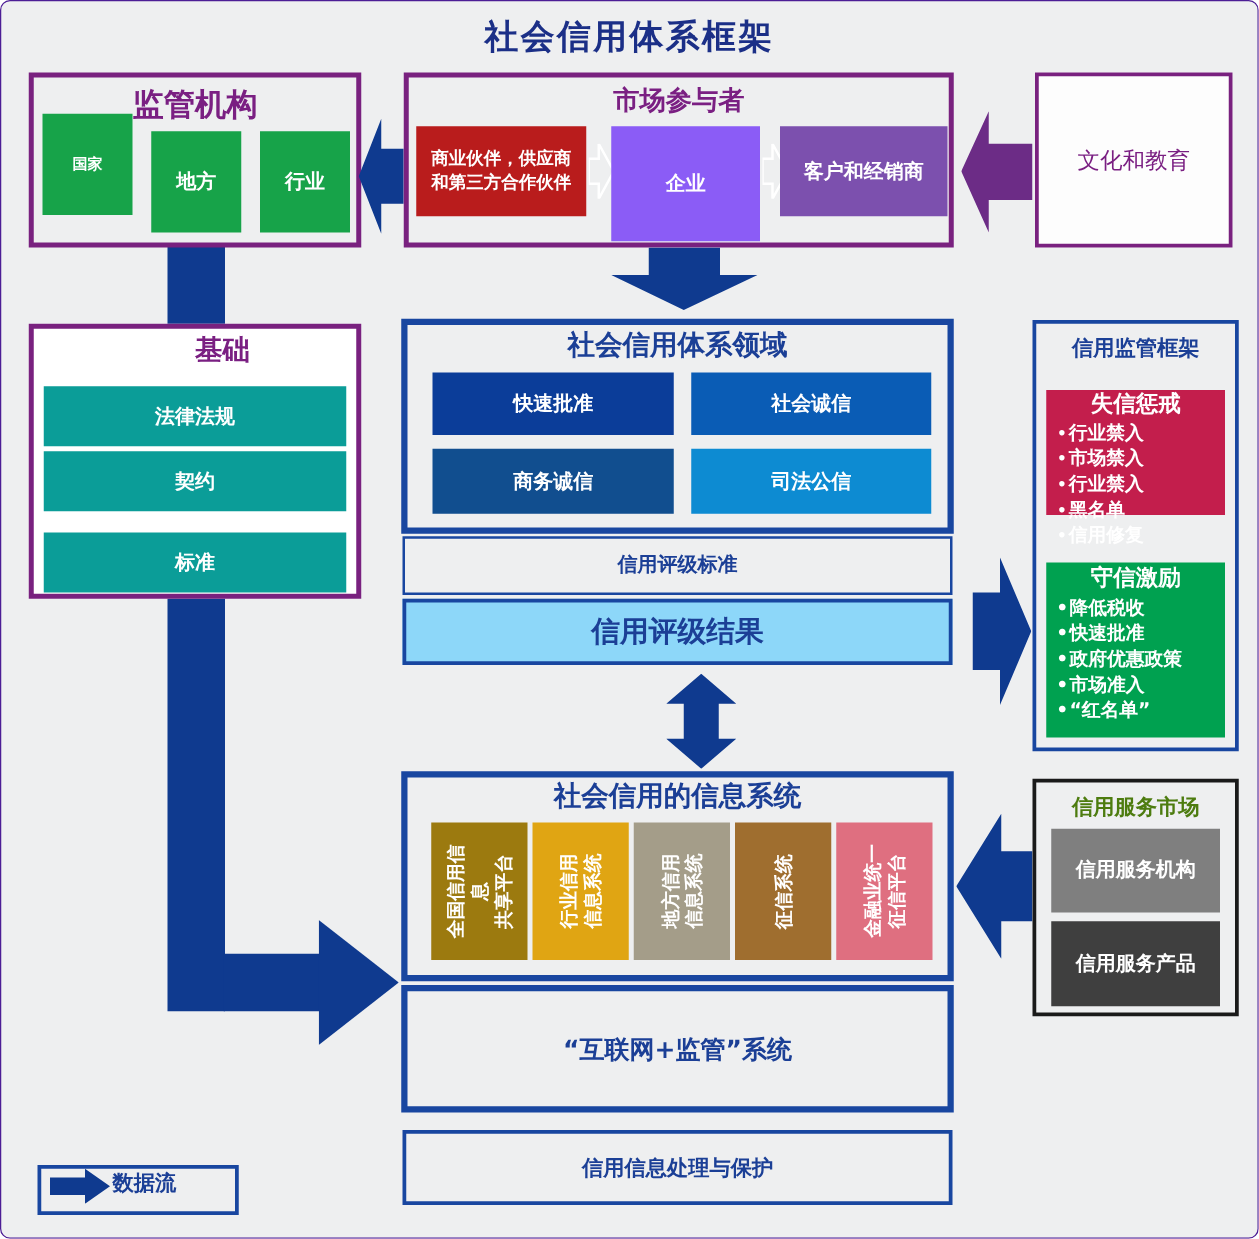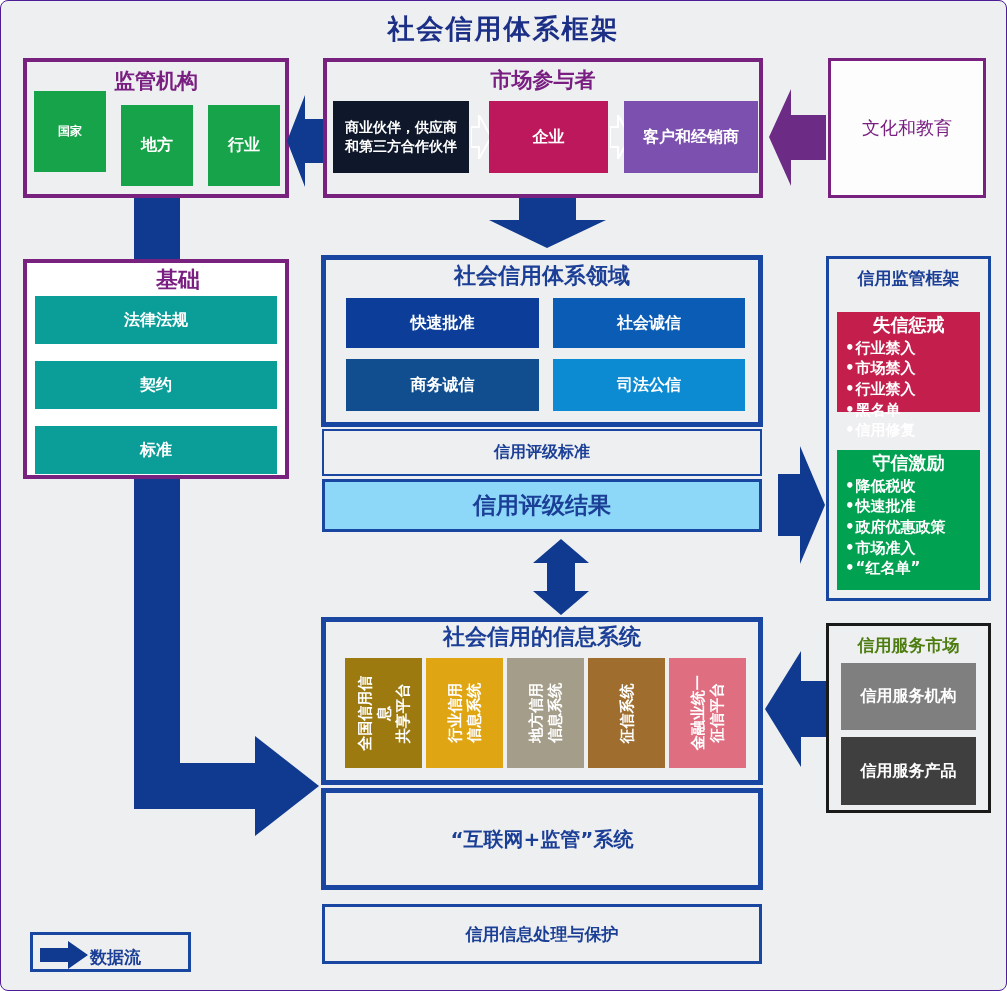--- a/index.html
+++ b/index.html
@@ -61,61 +61,61 @@
   .superv-box{left:825px;top:255px;width:165px;height:345px;border:3px solid #1846A0;}
   .sub-card{position:absolute;left:8px;width:143px;color:#fff;padding:2px 4px 4px 4px;}
   .sub-card .sub-title{text-align:center;font-size:18px;font-weight:bold;line-height:1.25;}
   .sub-card ul{margin:1px 0 0 0;padding:0 0 0 4px;list-style:none;}
   .sub-card li{font-size:15px;font-weight:bold;line-height:1.38;}
   .sub-card li::before{content:"•";margin-right:1px;}
   .service-box{left:825px;top:622px;width:165px;height:190px;border:3px solid #1A1A1A;}
   .service-item{position:absolute;left:12px;width:135px;font-size:16px;}
   
   .legend-box{left:29px;top:931px;width:161px;height:40px;border:3px solid #1846A0;
-    display:flex;align-items:flex-end;padding-left:7px;}
+    display:flex;align-items:flex-start;padding-left:7px;}
   .legend-box .lbl{font-size:17px;font-weight:bold;color:#1B3F96;margin-left:2px;}
   svg{display:block;}
 </style>
 </head>
 <body>
 
 <div class="canvas">
 
   <div class="abs page-title">社会信用体系框架</div>
 
   <div class="abs vbar"></div>
   <div class="abs hbar"></div>
   <div class="abs" style="left:254px;top:735px;width:64px;height:100px;">
     <svg width="64" height="100" viewBox="0 0 64 100">
         <polygon points="0,0 64,50 0,100" fill="#0F3A8F"></polygon>
       </svg>
   </div>
 
   <div class="abs pbox reg-box" style="position:absolute;">
-    <div class="box-title purple-t" style="font-size:21px;margin-top:5px;">监管机构</div>
+    <div class="box-title purple-t" style="font-size:25px;margin-top:5px;">监管机构</div>
     <div class="abs fill-label" style="left:7px;top:29px;width:72px;height:81px;background:#17A349;font-size:12px;">国家</div>
     <div class="abs fill-label" style="left:94px;top:43px;width:72px;height:81px;background:#17A349;font-size:16px;">地方</div>
     <div class="abs fill-label" style="left:181px;top:43px;width:72px;height:81px;background:#17A349;font-size:16px;">行业</div>
   </div>
 
   <div class="abs" style="left:286px;top:94px;width:36px;height:92px;">
     <svg width="36" height="92" viewBox="0 0 36 92">
         <polygon points="36,24 18,24 18,0 0,46 18,92 18,68 36,68" fill="#0F3A8F"></polygon>
       </svg>
   </div>
 
   <div class="abs pbox market-box">
     <div class="box-title purple-t" style="font-size:21px;margin-top:4px;">市场参与者</div>
-    <div class="abs fill-label" style="left: 6px; top: 39px; width: 136px; height: 72px; font-size: 14px; line-height: 1.35; padding: 0px 6px; background: #0f172a;">商业伙伴，供应商和第三方合作伙伴</div>
+    <div class="abs fill-label" style="left: 6px; top: 39px; width: 136px; height: 72px; font-size: 14px; line-height: 1.35; padding: 0px 6px; background: #b91c1c;">商业伙伴，供应商和第三方合作伙伴</div>
     <div class="abs" style="left:144px;top:53px;width:20px;height:44px;">
       <svg width="20" height="44" viewBox="0 0 20 44">
           <polygon points="0,12 8,12 8,0 20,22 8,44 8,32 0,32" fill="#EEEFF0" stroke="#FFFFFF" stroke-width="2"></polygon>
         </svg>
     </div>
-    <div class="abs fill-label" style="left: 162px; top: 39px; width: 119px; height: 72px; font-size: 16px; background: #be185d;">企业</div>
+    <div class="abs fill-label" style="left: 162px; top: 39px; width: 119px; height: 92px; font-size: 16px; background: #8b5cf6;">企业</div>
     <div class="abs" style="left:283px;top:53px;width:20px;height:44px;">
       <svg width="20" height="44" viewBox="0 0 20 44">
           <polygon points="0,12 8,12 8,0 20,22 8,44 8,32 0,32" fill="#EEEFF0" stroke="#FFFFFF" stroke-width="2"></polygon>
         </svg>
     </div>
     <div class="abs fill-label" style="left: 297px; top: 39px; width: 134px; height: 72px; font-size: 16px; background: rgb(124, 80, 174);">客户和经销商</div>
   </div>
 
   <div class="abs" style="left:768px;top:88px;width:57px;height:97px;">
     <svg width="57" height="97" viewBox="0 0 57 97">
@@ -128,21 +128,21 @@
   </div>
 
   <div class="abs" style="left:488px;top:197px;width:117px;height:50px;">
     <svg width="117" height="50" viewBox="0 0 117 50">
         <polygon points="30,0 87,0 87,22 117,22 58,50 0,22 30,22" fill="#0F3A8F"></polygon>
       </svg>
   </div>
 
   <div class="abs pbox foundation-box">
     <div class="box-title purple-t" style="font-size:22px;margin-top:2px;padding-left:44px;">基础</div>
-    <div class="abs fill-label teal-row" style="top:33px;">法律法规</div>
+    <div class="abs fill-label teal-row" style="top:46px;">法律法规</div>
     <div class="abs fill-label teal-row" style="top:98px;">契约</div>
     <div class="abs fill-label teal-row" style="top:163px;">标准</div>
   </div>
 
   <div class="abs nbox domains-box">
     <div class="box-title navy-t" style="font-size:22px;margin-top:1px;">社会信用体系领域</div>
     <div class="abs fill-label domain-cell" style="left: 20px; top: 38px; background: rgb(11, 61, 153);">快速批准</div>
     <div class="abs fill-label domain-cell" style="left: 227px; top: 38px; width: 192px; background: rgb(10, 92, 181);">社会诚信</div>
     <div class="abs fill-label domain-cell" style="left: 20px; top: 99px; height: 52px; background: rgb(17, 78, 143);">商务诚信</div>
     <div class="abs fill-label domain-cell" style="left: 227px; top: 99px; width: 192px; height: 52px; background: rgb(13, 139, 210);">司法公信</div>
@@ -162,21 +162,21 @@
   </div>
 
   <div class="abs" style="left:777px;top:445px;width:47px;height:118px;">
     <svg width="47" height="118" viewBox="0 0 47 118">
         <polygon points="0,28 22,28 22,0 47,59 22,118 22,90 0,90" fill="#0F3A8F"></polygon>
       </svg>
   </div>
 
   <div class="abs superv-box">
     <div class="box-title navy-t" style="font-size:17px;margin-top:8px;">信用监管框架</div>
-    <div class="sub-card" style="top: 53px; height: 100px; background: rgb(195, 30, 76);">
+    <div class="sub-card" style="top: 53px; height: 100px; background: rgb(195, 30, 76); font-family: Liberation Mono, monospace;">
       <div class="sub-title">失信惩戒</div>
       <ul>
         <li>行业禁入</li>
         <li>市场禁入</li>
         <li>行业禁入</li>
         <li>黑名单</li>
         <li>信用修复</li>
       </ul>
     </div>
     <div class="sub-card" style="top: 191px; height: 140px; background: rgb(0, 161, 80);">

